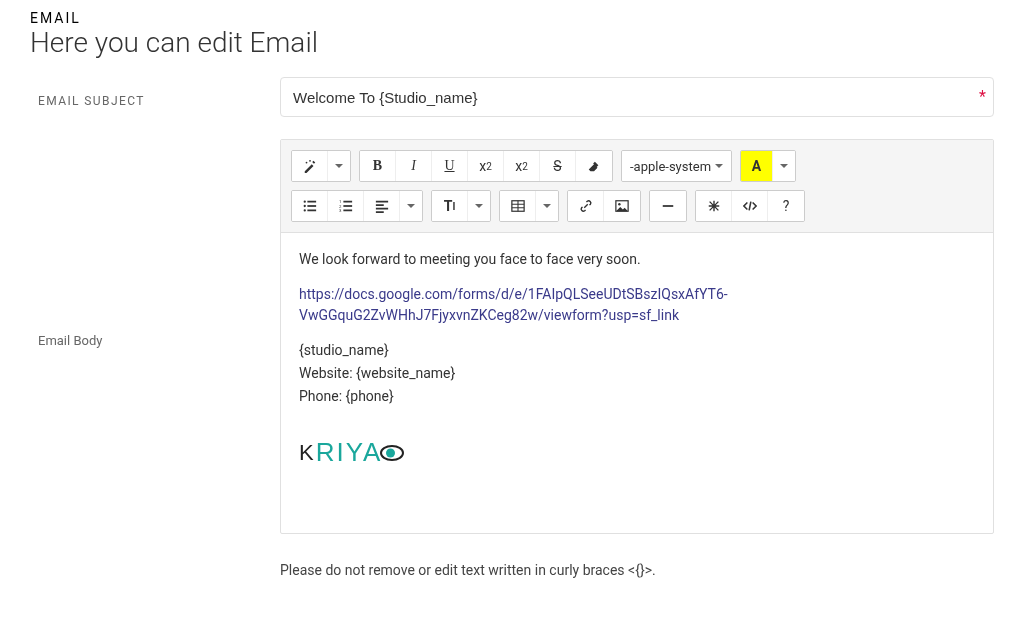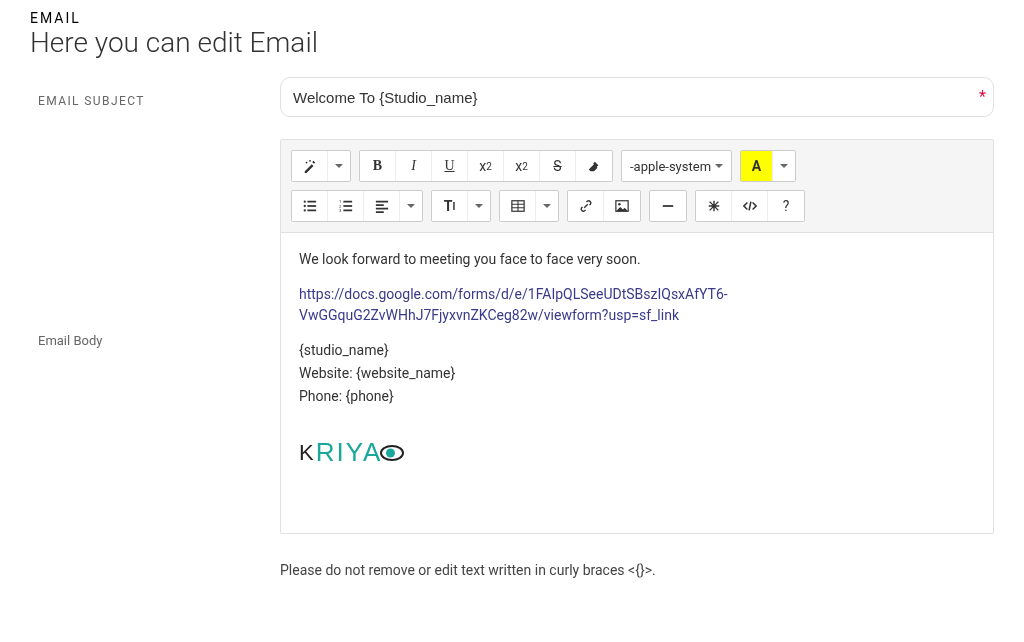--- a/index.html
+++ b/index.html
@@ -40,21 +40,21 @@
   }
   .form-label.upper { text-transform: uppercase; letter-spacing: 1.4px; font-size: 12px; }
   .form-field { flex: 1; position: relative; }
   .subject-input {
     width: 100%;
     height: 40px;
     padding: 8px 12px;
     font-size: 15px;
     color: #333;
     border: 1px solid #e0e0e0;
-    border-radius: 10px;
+    border-radius: 4px;
     outline: none;
   }
   .required-mark {
     position: absolute;
     right: 8px;
     top: 50%;
     transform: translateY(-50%);
     color: #d14;
     font-size: 16px;
     line-height: 1;

